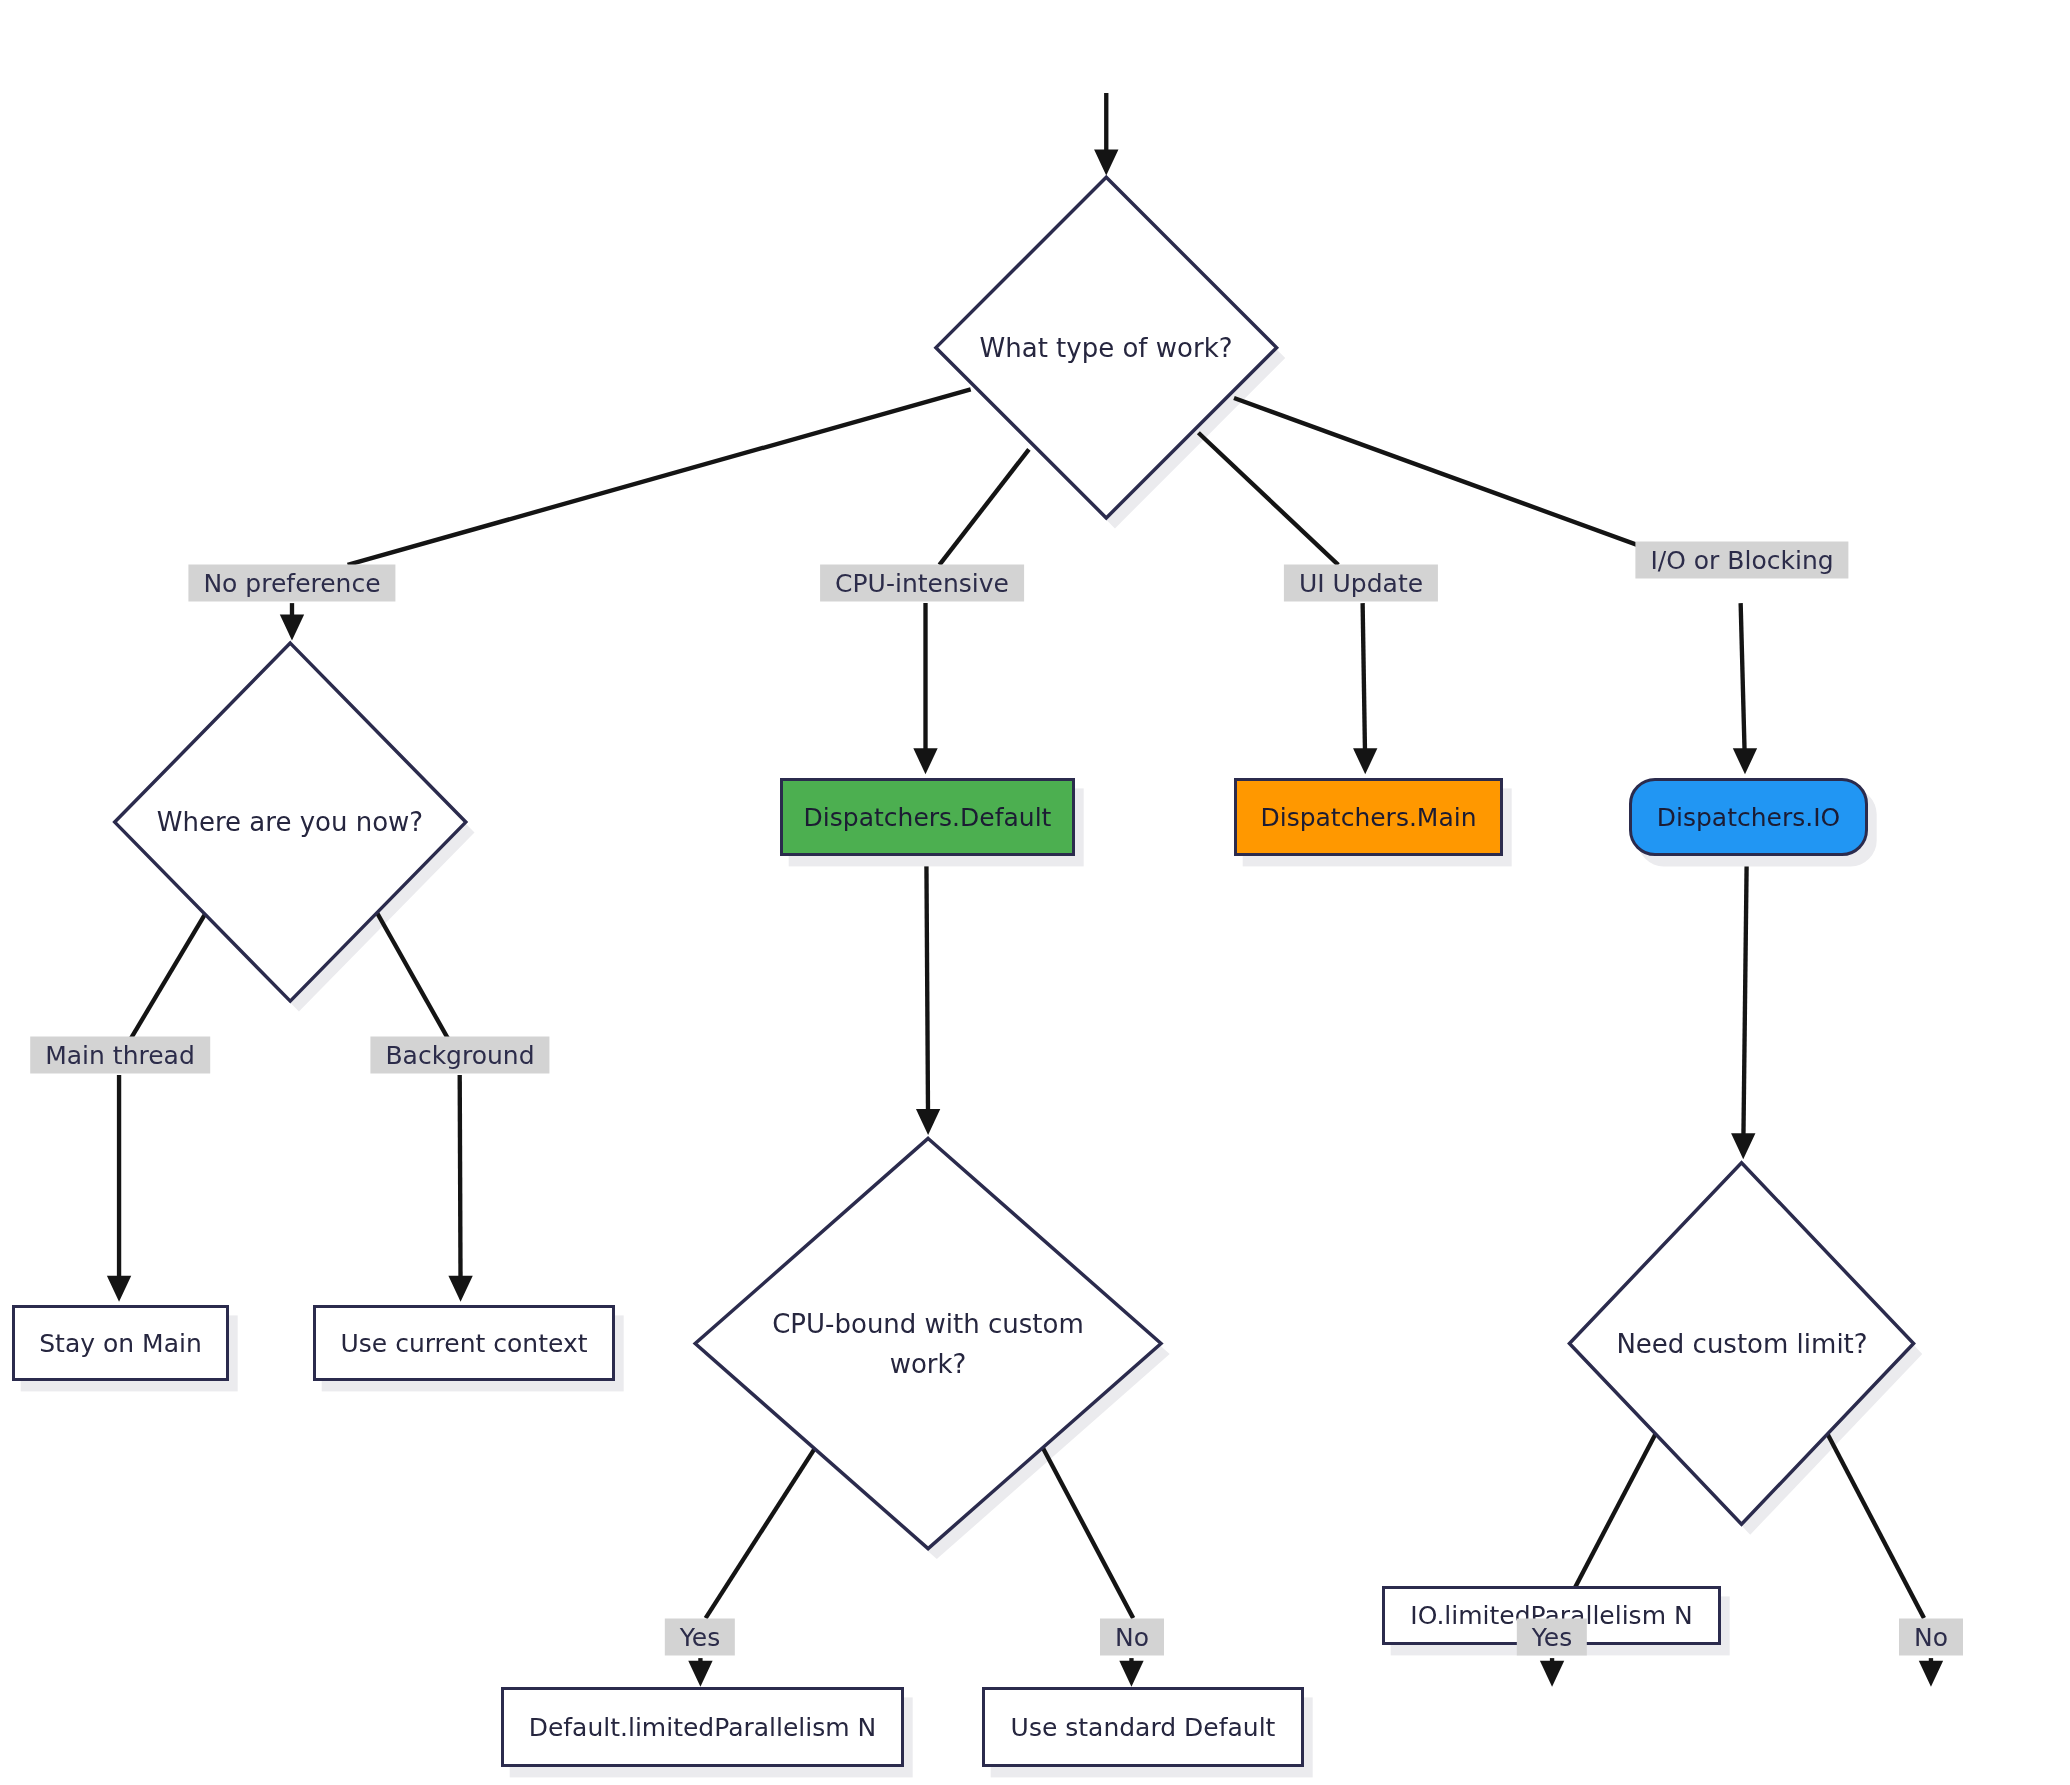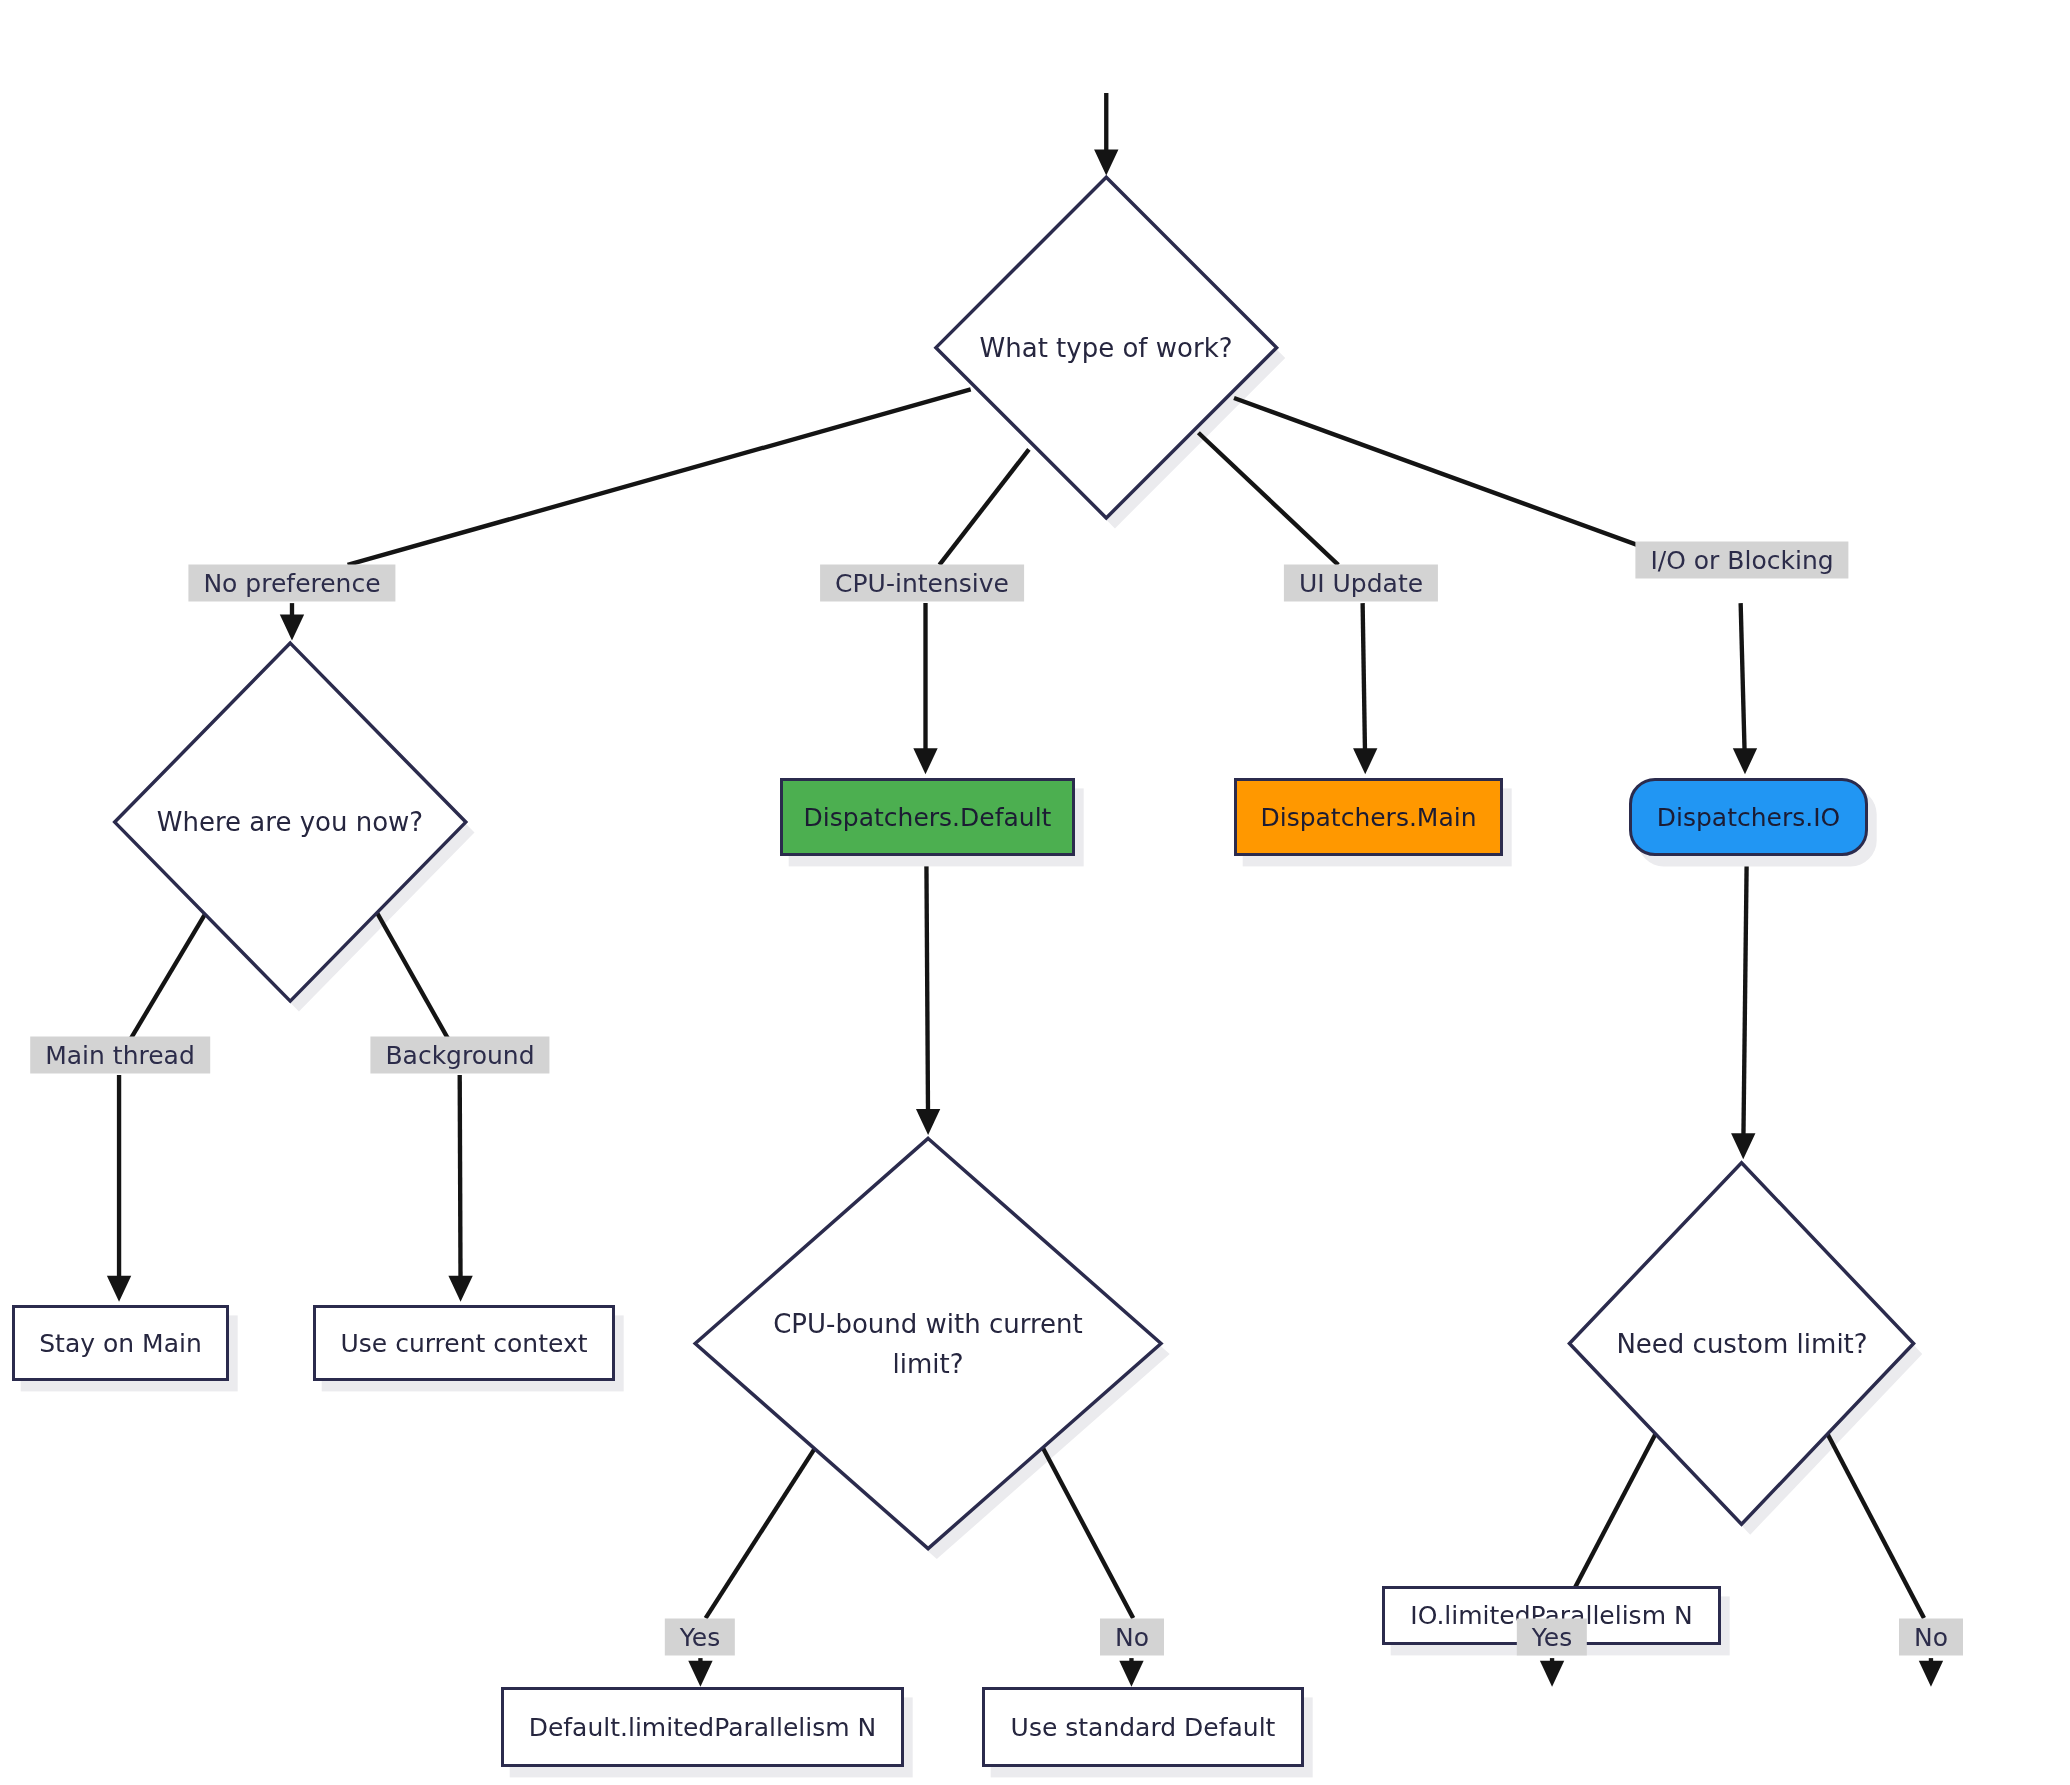--- a/index.html
+++ b/index.html
@@ -124,21 +124,21 @@
 
   <div class="node" style="left:982px;top:1687px;width:322px;height:80px;">Use standard Default</div>
 
   <div class="node" style="left:1382px;top:1586px;width:339px;height:59px;">IO.limitedParallelism N</div>
 
 
   <div class="diamond-label" style="left:1106px;top:348px;width:313px;">What type of work?</div>
 
   <div class="diamond-label" style="left:290px;top:822px;width:339px;">Where are you now?</div>
 
-  <div class="diamond-label" style="left:928px;top:1344px;width:313px;">CPU-bound with current limit?</div>
+  <div class="diamond-label" style="left:928px;top:1344px;width:313px;">CPU-bound with custom work?</div>
 
   <div class="diamond-label" style="left:1742px;top:1344px;width:330px;">Need custom limit?</div>
 
   <div class="edge-label" style="left:292px;top:583px;">No preference</div>
 
   <div class="edge-label" style="left:922px;top:583px;">CPU-intensive</div>
 
   <div class="edge-label" style="left:1361px;top:583px;">UI Update</div>
 
   <div class="edge-label" style="left:1742px;top:560px;text-align:right;">I/O or Blocking</div>

